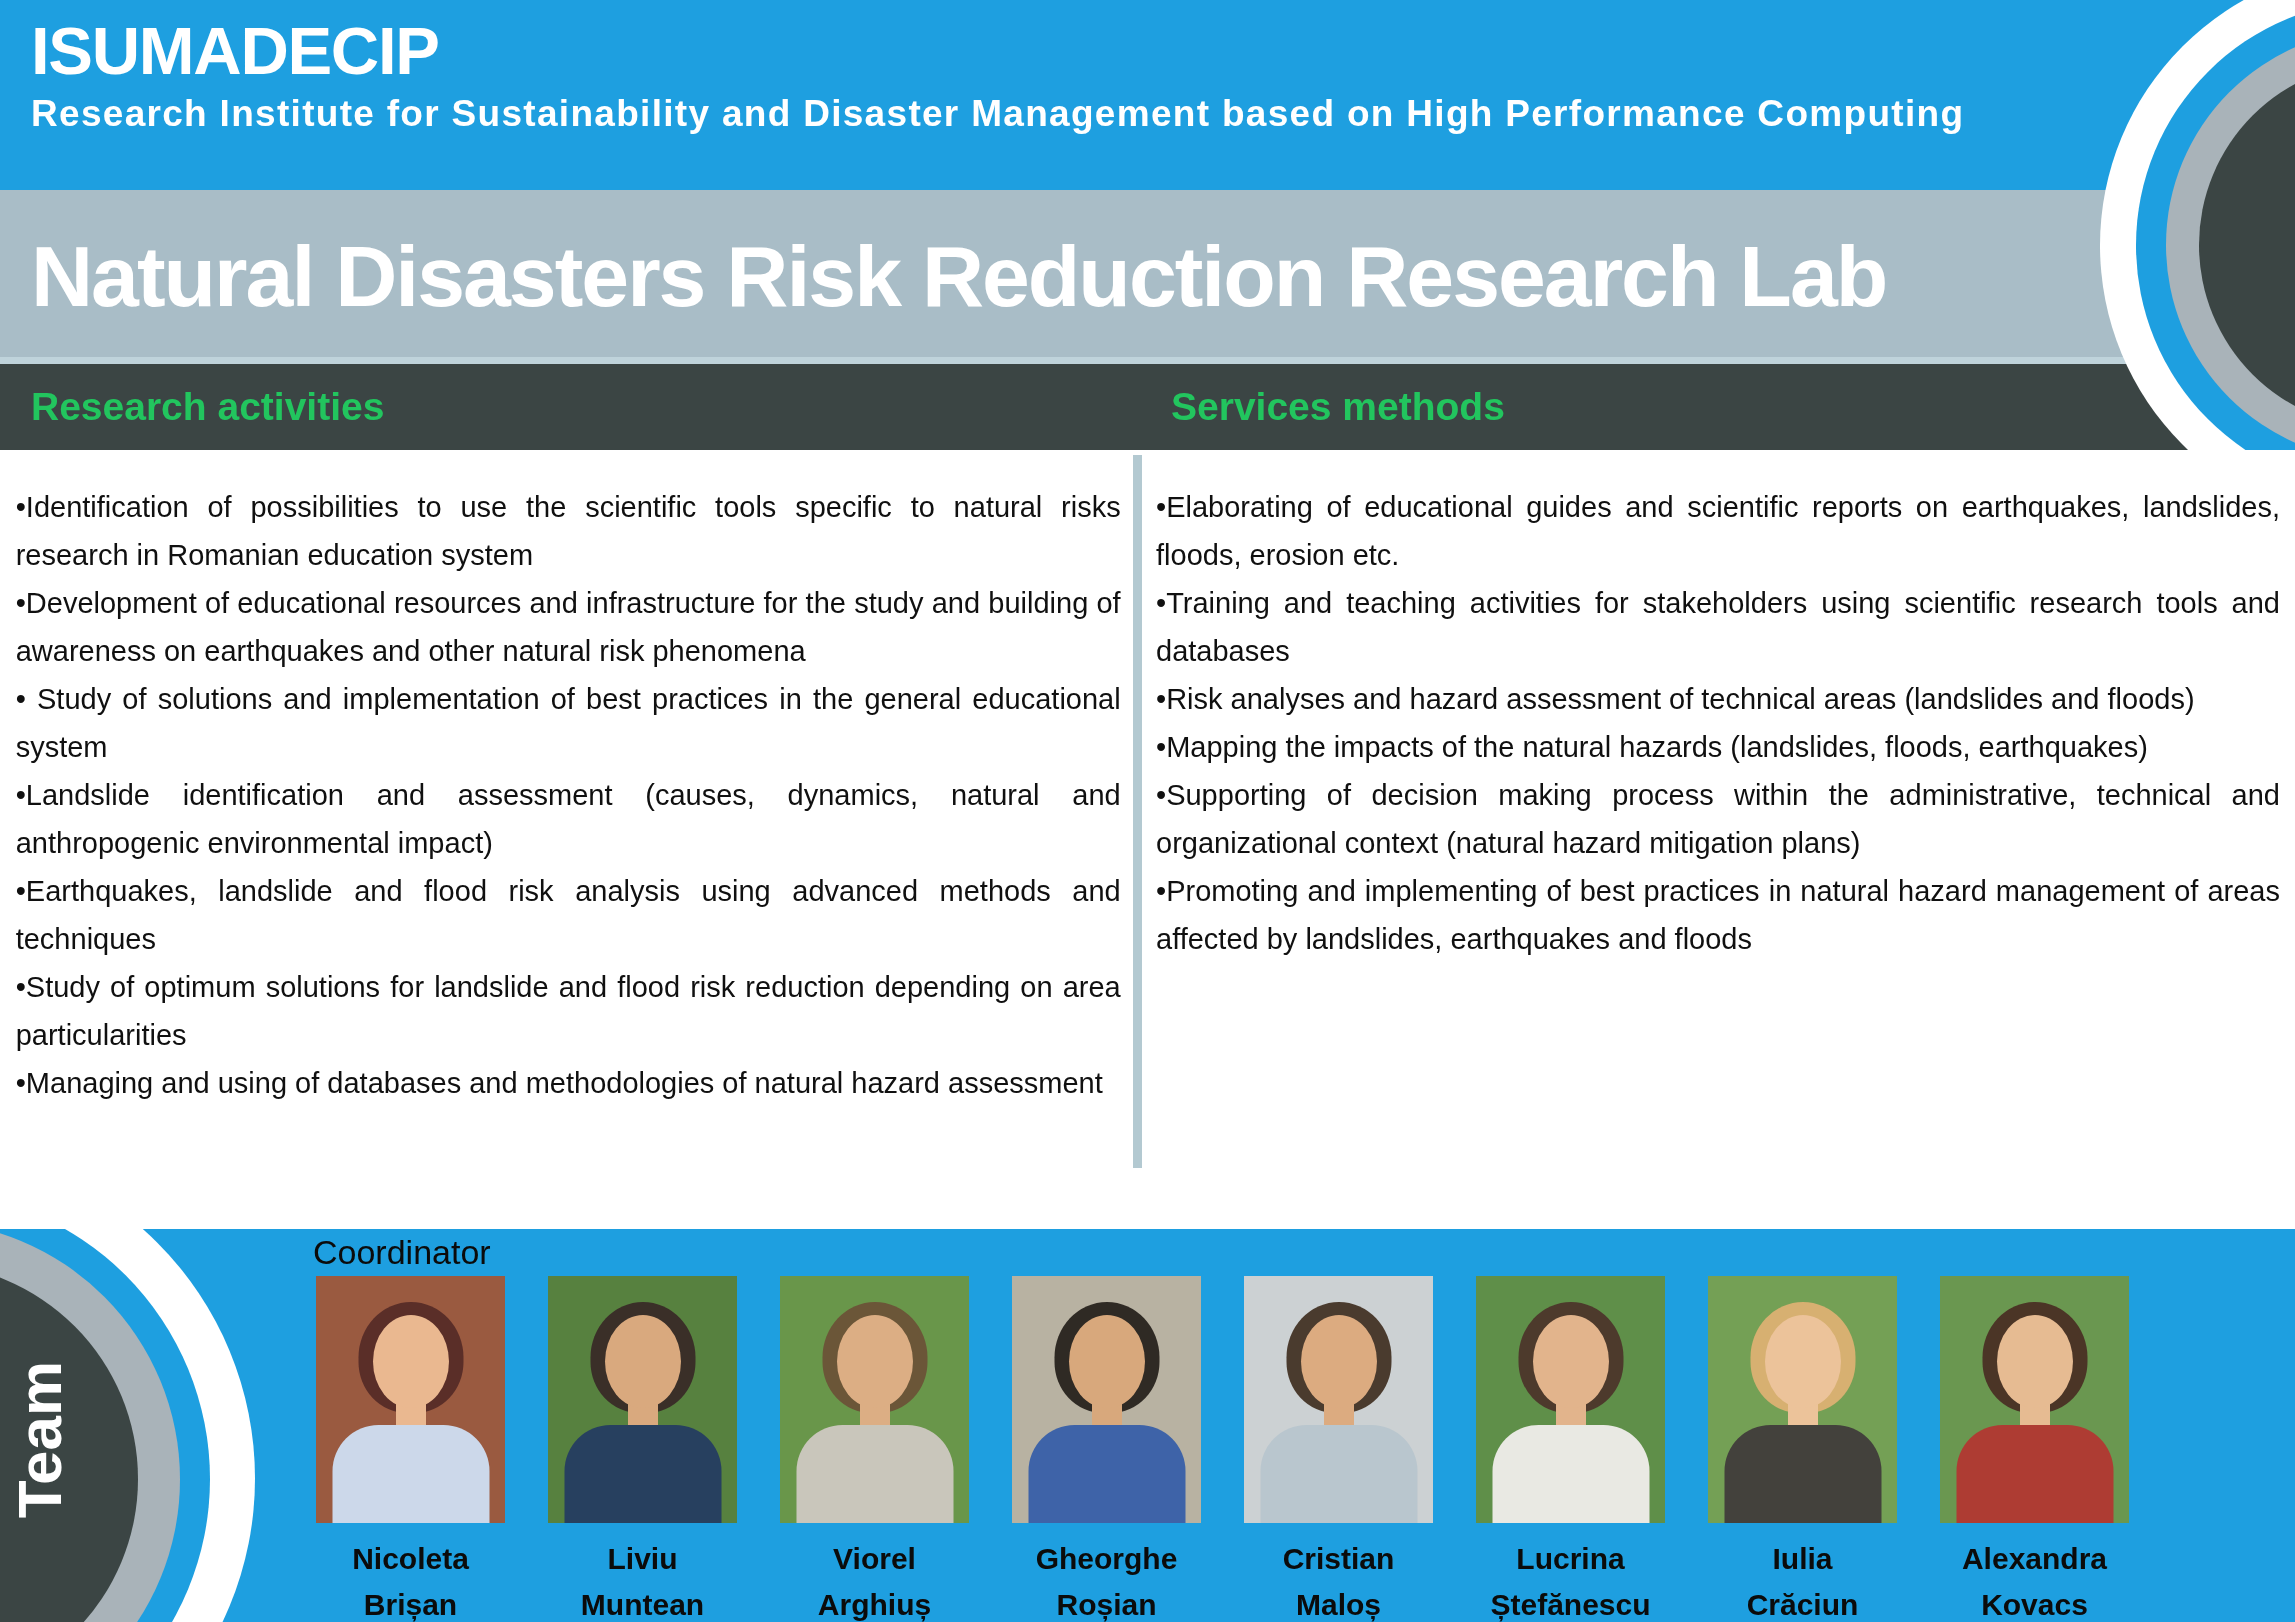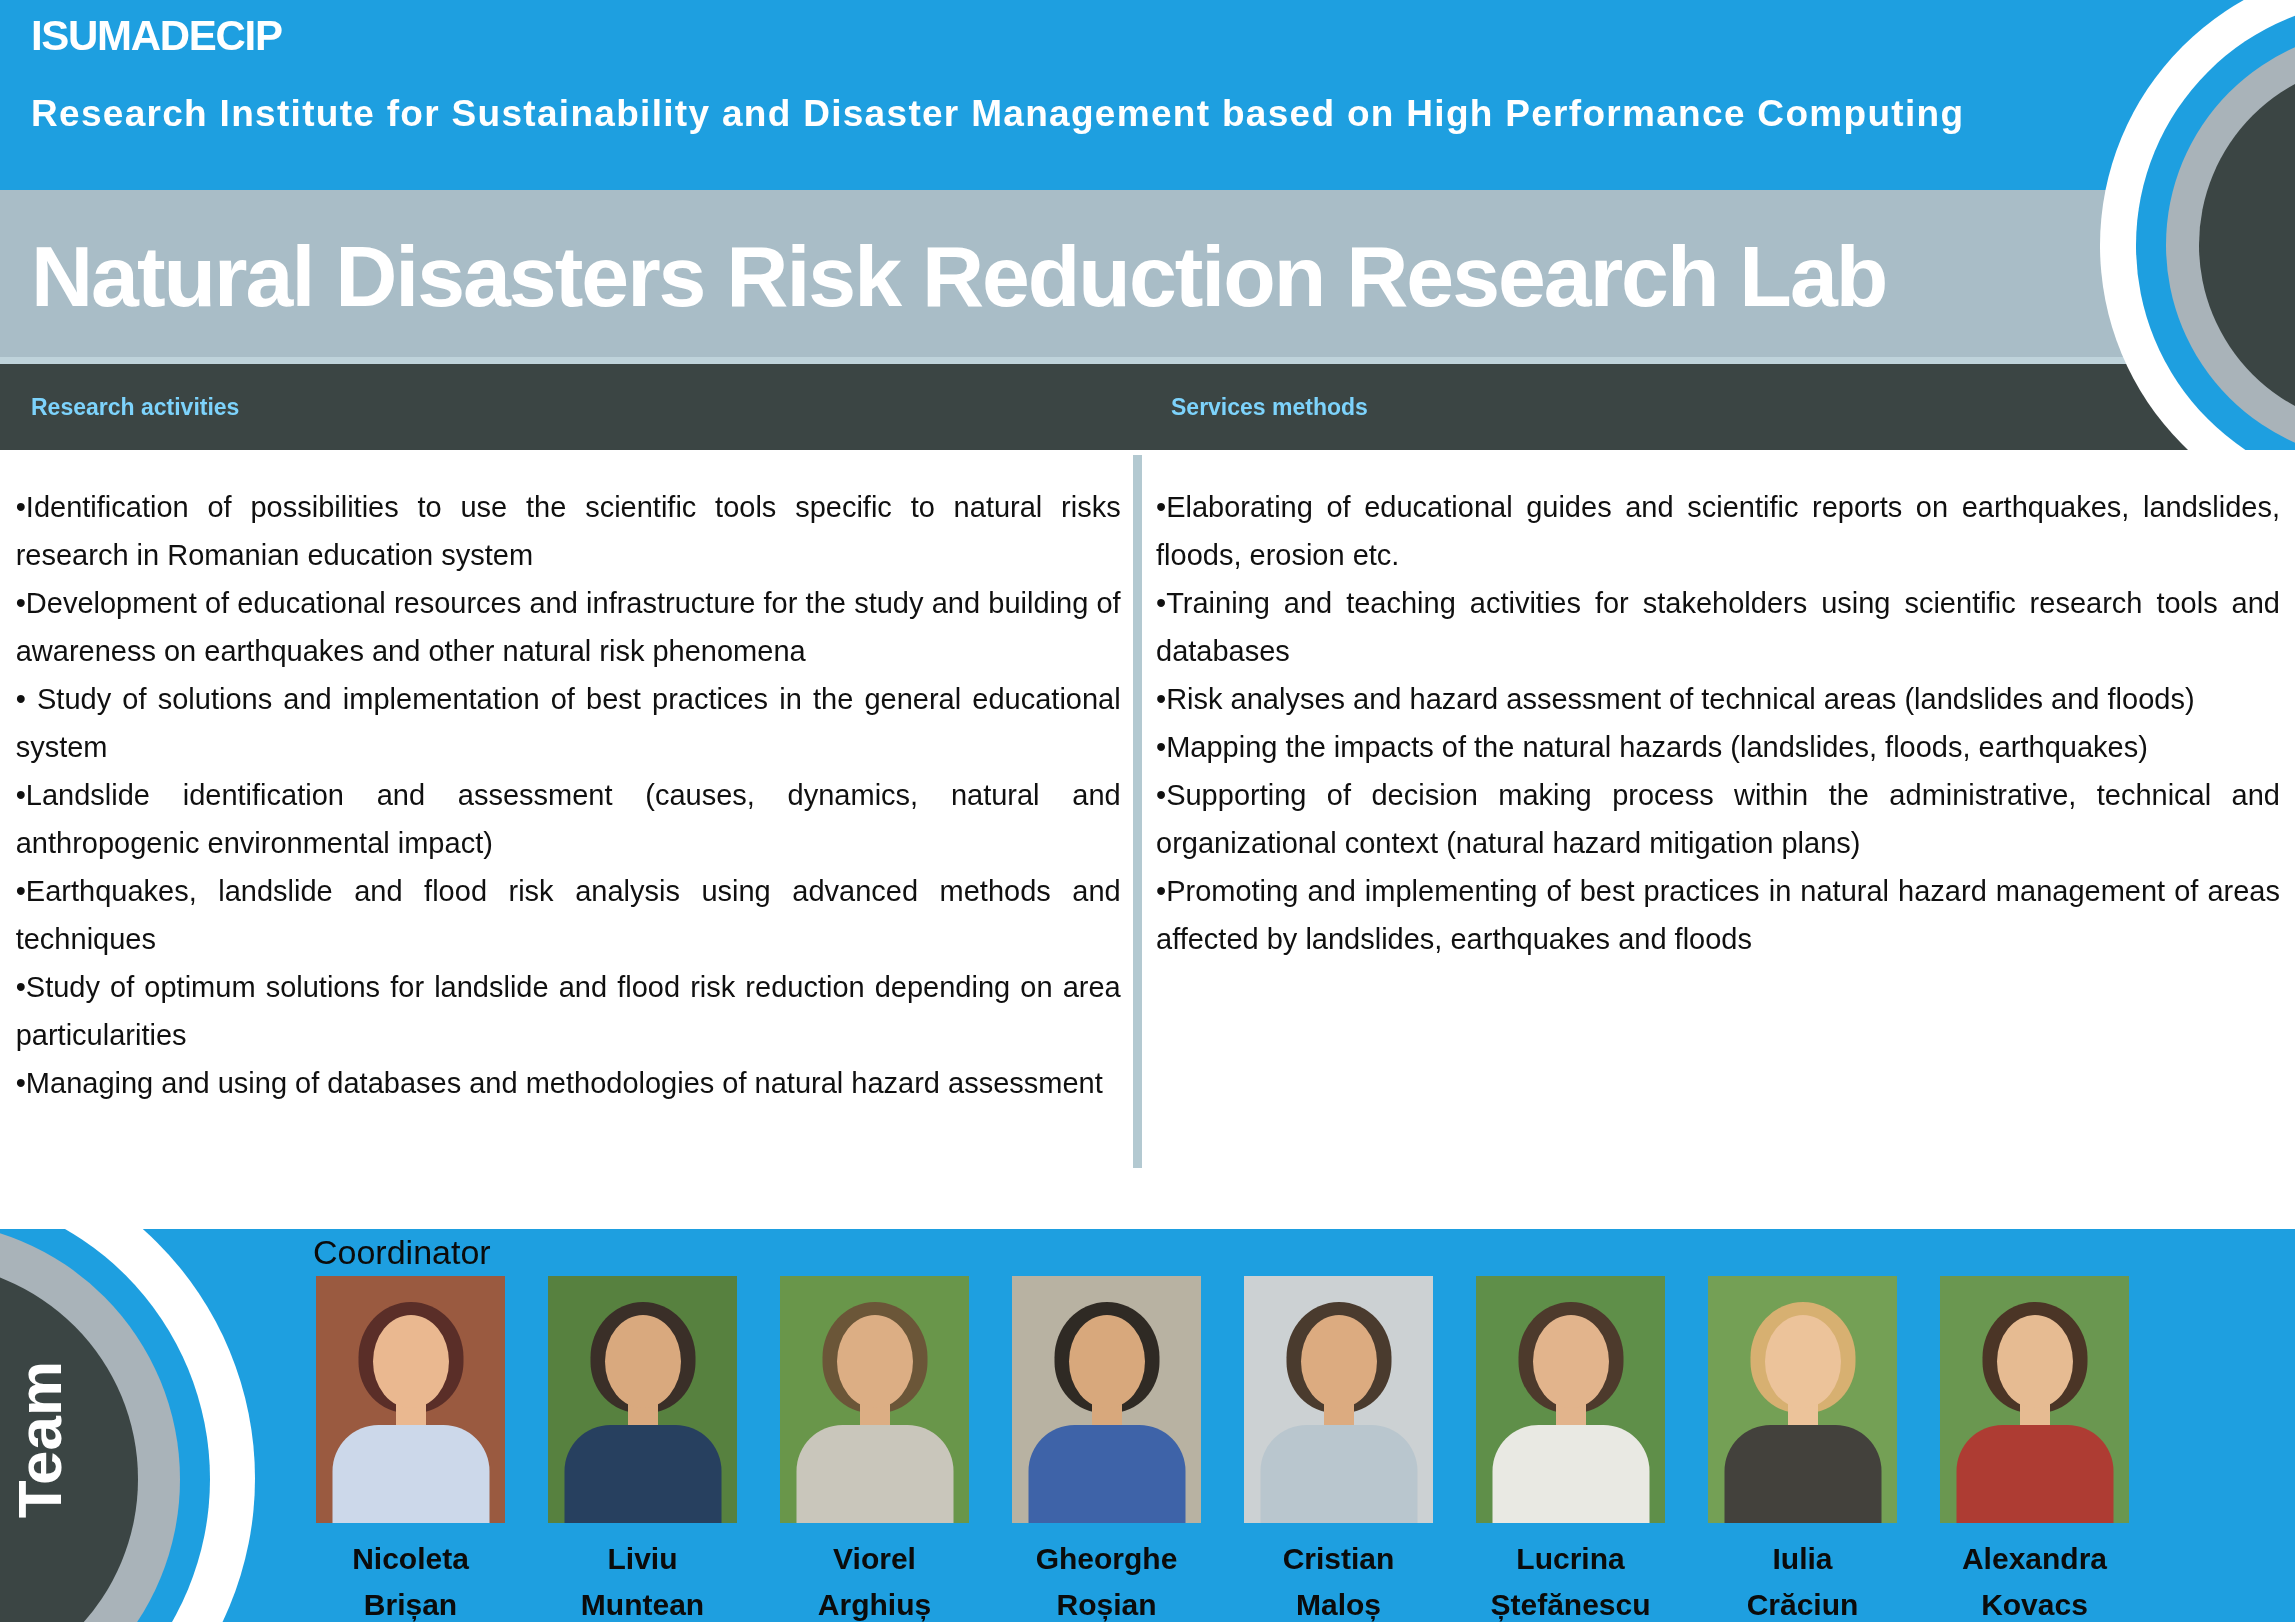--- a/index.html
+++ b/index.html
@@ -3,37 +3,37 @@
 <meta charset="utf-8">
 <style>
   html,body{margin:0;padding:0;background:#888;}
   .page{
     position:relative;width:2295px;height:1623px;overflow:hidden;
     background:#ffffff;font-family:"Liberation Sans",sans-serif;
   }
   
   .header{position:absolute;left:0;top:0;width:2295px;height:190px;background:#1E9FE0;}
   .org-acronym{
-    position:absolute;left:31px;top:11.8px;color:#fff;font-size:42px;font-weight:bold;
+    position:absolute;left:31px;top:11.8px;color:#fff;font-size:67px;font-weight:bold;
     letter-spacing:-1.3px;white-space:nowrap;
   }
   .org-name{
     position:absolute;left:31px;top:93px;color:#fff;font-size:37px;font-weight:bold;
     letter-spacing:1.3px;white-space:nowrap;
   }
   .titlebar{position:absolute;left:0;top:190px;width:2295px;height:167px;background:#A9BDC7;}
   .lab-title{
     position:absolute;left:31px;top:0;height:167px;line-height:173px;color:#fff;
     font-size:86px;font-weight:bold;letter-spacing:-2px;white-space:nowrap;margin:0;
   }
   .lightstrip{position:absolute;left:0;top:357px;width:2295px;height:7.9px;background:#BFD3DB;}
   .darkbar{position:absolute;left:0;top:364px;width:2295px;height:86px;background:#3B4544;}
   .sec-head{
-    position:absolute;top:0;height:86px;line-height:86px;color:#7dd3fc;
-    font-size:23px;font-weight:bold;white-space:nowrap;
+    position:absolute;top:0;height:86px;line-height:86px;color:#22c55e;
+    font-size:39px;font-weight:bold;white-space:nowrap;
   }
   .sec-head.left{left:31px;}
   .sec-head.right{left:1171px;}
   
   .top-clip{position:absolute;left:0;top:0;width:2295px;height:450px;overflow:hidden;pointer-events:none;}
   .ring{position:absolute;border-radius:50%;}
   .tr-white{left:2100px;top:-36px;width:563px;height:563px;background:#ffffff;}
   .tr-blue {left:2136px;top:0px;width:491px;height:491px;background:#1E9FE0;}
   .tr-gray {left:2166px;top:29.4px;width:432px;height:432px;background:#A9B3B9;}
   .tr-dark {left:2199px;top:62px;width:366px;height:366px;background:#3B4544;}

